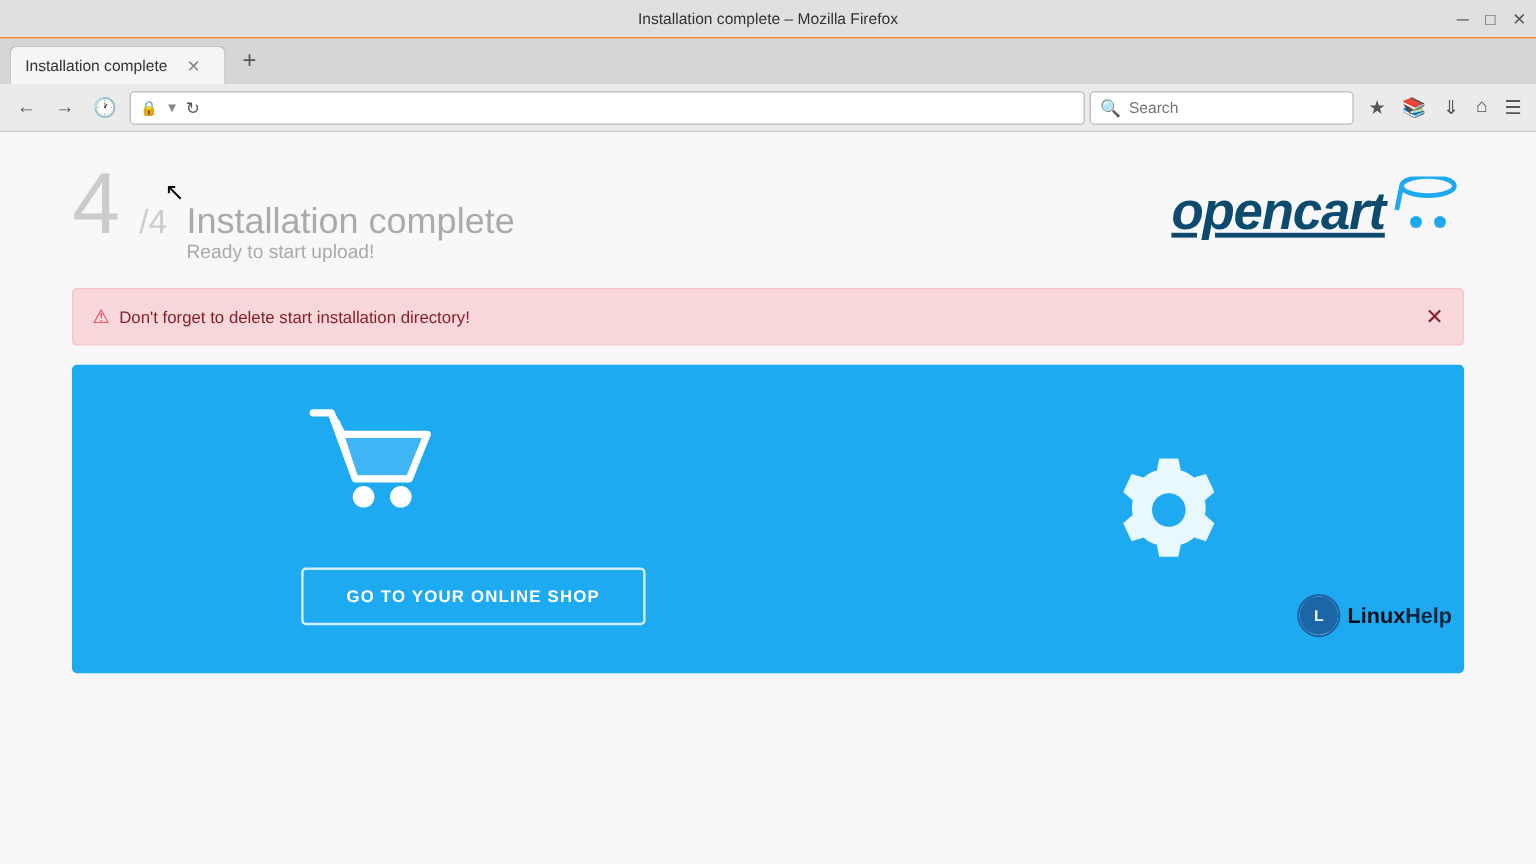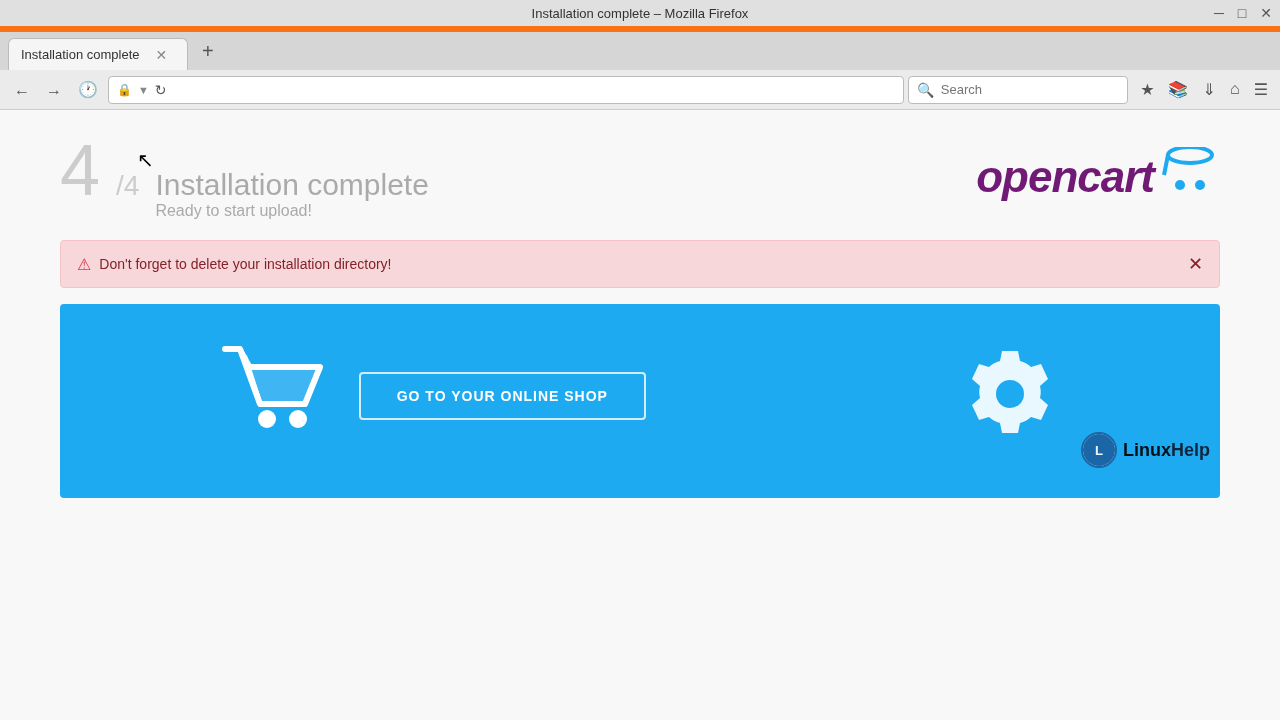--- a/index.html
+++ b/index.html
@@ -8,21 +8,21 @@
     
     .browser-titlebar {
       background: #e0e0e0;
       height: 32px;
       display: flex;
       align-items: center;
       justify-content: center;
       font-size: 13px;
       color: #333;
       position: relative;
-      border-bottom: 6px solid #f97316;
+      border-bottom: 1px solid #f97316;
     }
     .browser-titlebar .win-controls {
       position: absolute;
       right: 8px;
       display: flex;
       gap: 14px;
       font-size: 14px;
       color: #555;
     }
     .browser-tabbar {
@@ -171,23 +171,24 @@
       font-size: 16px;
       color: #aaa;
     }
     .opencart-logo {
       display: flex;
       align-items: center;
     }
     .opencart-logo-text {
       font-size: 44px;
       font-weight: bold;
-      color: #701a75;
+      color: #0c4a6e;
       font-style: italic;
       letter-spacing: -1px;
+      text-decoration: underline;
     }
     .opencart-logo-icon {
       margin-left: 6px;
       color: #1EAAF1;
       font-size: 44px;
     }
 
     
     .alert-bar {
       margin: 0 60px 16px 60px;
@@ -221,22 +222,21 @@
       flex-direction: column;
     }
     .blue-panel-row {
       display: flex;
       justify-content: space-around;
       width: 100%;
       align-items: center;
     }
     .panel-item {
       display: flex;
-      flex-direction: row;
-      align-items: center;
+      flex-direction: column;
       gap: 24px;
     }
     .panel-icon {
       font-size: 90px;
       color: rgba(255,255,255,0.9);
       line-height: 1;
     }
     .panel-btn {
       border: 2px solid rgba(255,255,255,0.8);
       background: transparent;
@@ -358,21 +358,21 @@
           <circle cx="20" cy="38" r="5" fill="#1EAAF1"></circle>
           <circle cx="40" cy="38" r="5" fill="#1EAAF1"></circle>
         </svg>
       </span>
     </div>
   </div>
 
   <div class="alert-bar">
     <div class="alert-left">
       <span class="alert-icon">⚠</span>
-      <span>Don't forget to delete your installation directory!</span>
+      <span>Don't forget to delete start installation directory!</span>
     </div>
     <span class="alert-close">✕</span>
   </div>
 
   <div class="blue-panel">
     <div class="blue-panel-row">
 
       <div class="panel-item">
         <div class="panel-icon">
           <svg class="cart-svg" viewBox="0 0 120 100" fill="none" xmlns="http://www.w3.org/2000/svg">

